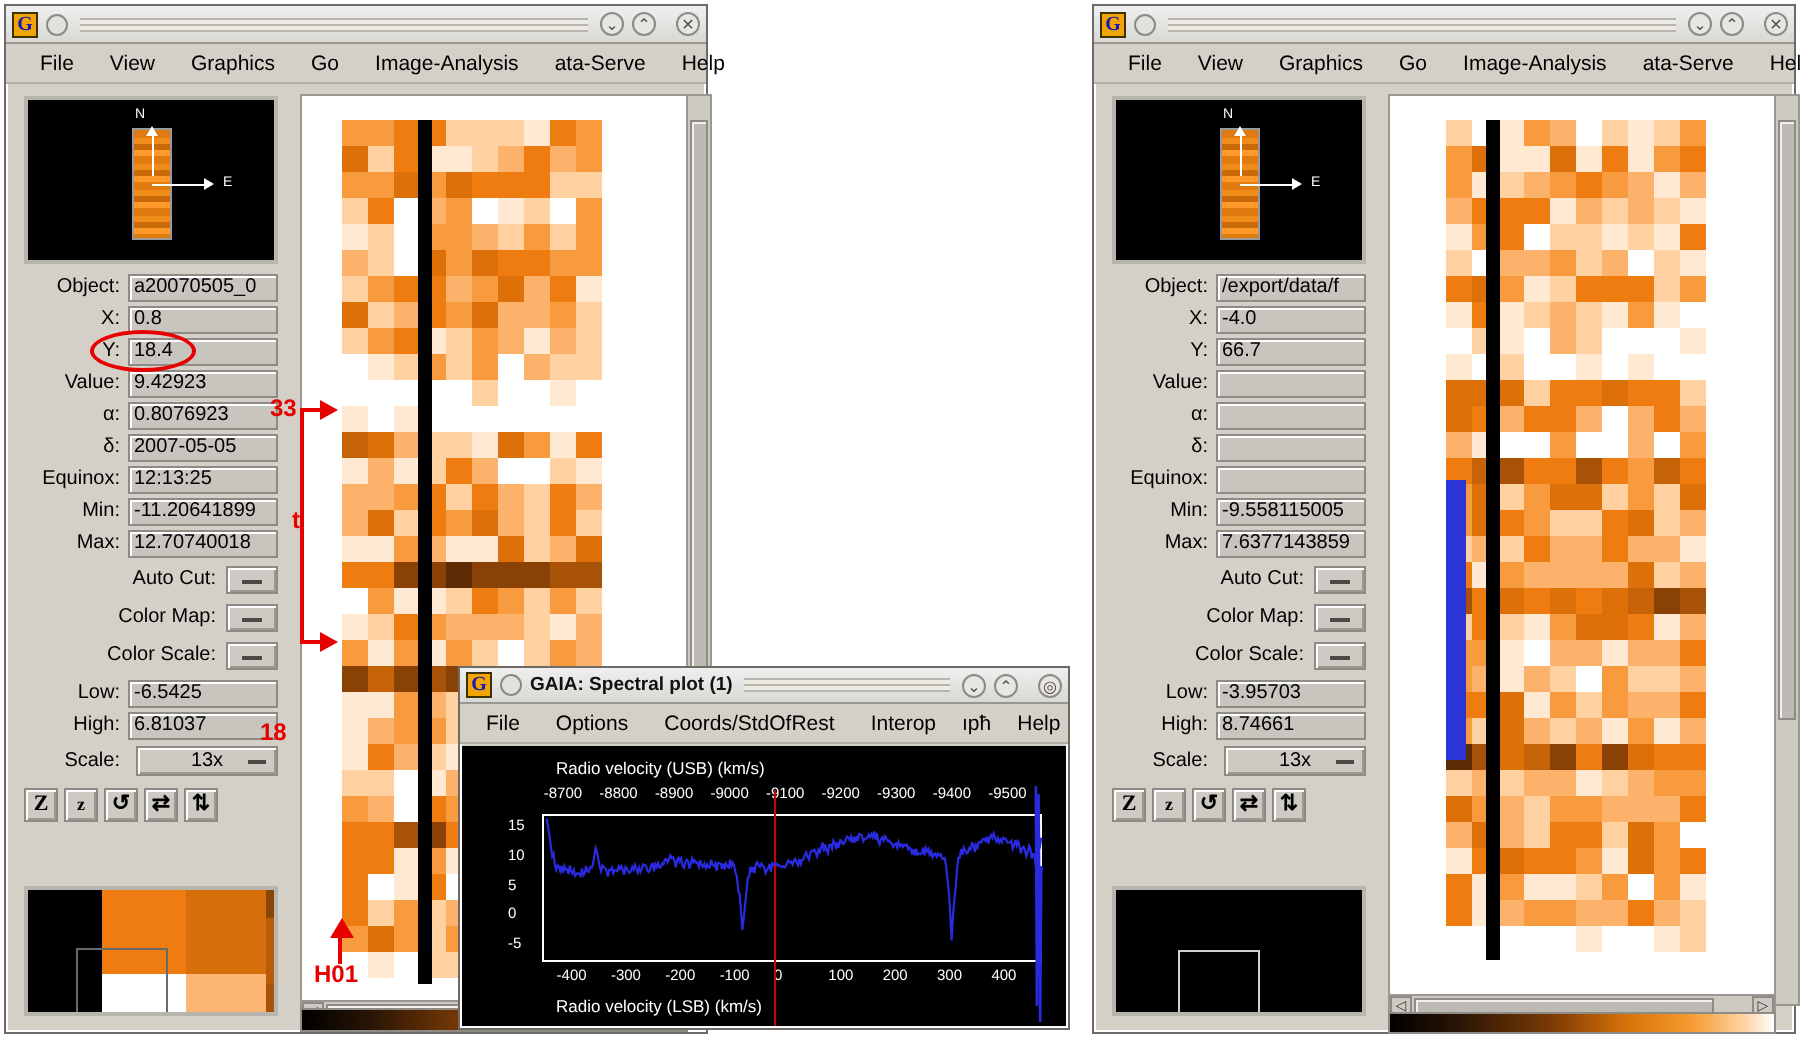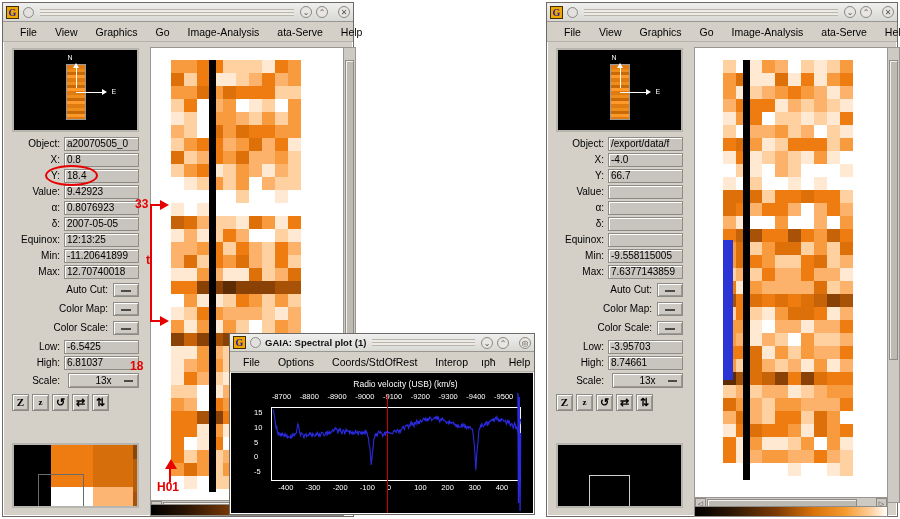--- a/index.html
+++ b/index.html
@@ -233,21 +233,21 @@
     border-bottom: 10px solid #e60000;
   }
   .ellipse {
     position: absolute; border: 2.5px solid #e60000; border-radius: 50%;
   }
 
   
   #spec-window { z-index: 40; }
   .plotarea { position: absolute; background: #000; overflow: hidden; }
   .plot-title {
-    position: absolute; color: #fff; text-align: center; width: 100%;
+    position: absolute; color: #fff; text-align: left; width: 100%;
     font: 8.5px/10px "Liberation Sans", sans-serif;
     padding-left: 47px;
   }
   .ticklbl { position: absolute; color: #fff; font: 7.5px/8px "Liberation Sans", sans-serif; }
   .plotframe { position: absolute; border: 1px solid #ffffff; }
   .redvline { position: absolute; width: 1px; background: #d00000; }
   .specsvg { position: absolute; }
 </style>
 </head>
 <body>
@@ -1258,16 +1258,17 @@
           <div class="ticklbl" style="left: 23px; top: 65.52px;">5</div>
           <div class="ticklbl" style="left: 23px; top: 50.72px;">10</div>
           <div class="ticklbl" style="left: 23px; top: 35.92px;">15</div>
         </div>
       <div class="plotframe" style="left:40px; top:34px; width:250px; height:74px;"></div>
       <div class="redvline" style="left:156px; top:22px; height:118px;"></div>
       <svg class="specsvg" id="spec-svg" style="left:40px; top:20px;" width="252" height="120" viewBox="0 0 252 120" preserveAspectRatio="none">
           <polyline points="2.36,16.46 3.04,20.58 3.72,24.78 4.40,29.86 5.08,35.17 5.76,33.84 6.43,39.63 7.11,41.82 7.79,39.55 8.47,40.28 9.15,42.56 9.83,40.02 10.51,43.46 11.19,39.98 11.87,41.82 12.55,41.66 13.23,44.12 13.91,39.81 14.59,42.62 15.27,43.74 15.95,41.93 16.63,44.84 17.30,43.80 17.98,43.55 18.66,44.16 19.34,44.97 20.02,41.28 20.70,44.60 21.38,43.64 22.06,39.99 22.74,42.58 23.42,42.93 24.10,40.63 24.78,40.93 25.46,39.32 26.14,34.99 26.82,31.02 27.49,32.71 28.17,36.57 28.85,40.35 29.53,42.59 30.21,39.72 30.89,40.57 31.57,40.95 32.25,42.37 32.93,45.30 33.61,41.89 34.29,42.10 34.97,40.83 35.65,43.73 36.33,42.23 37.01,42.23 37.68,42.59 38.36,40.09 39.04,41.41 39.72,39.99 40.40,41.89 41.08,44.34 41.76,40.42 42.44,41.32 43.12,42.75 43.80,43.43 44.48,42.49 45.16,40.39 45.84,41.85 46.52,39.44 47.20,41.34 47.88,43.31 48.55,40.84 49.23,42.98 49.91,41.23 50.59,39.21 51.27,39.56 51.95,39.86 52.63,42.14 53.31,42.96 53.99,42.09 54.67,39.37 55.35,38.93 56.03,42.61 56.71,39.05 57.39,40.41 58.07,38.49 58.74,40.70 59.42,40.72 60.10,38.58 60.78,39.15 61.46,36.72 62.14,36.56 62.82,38.14 63.50,36.63 64.18,34.70 64.86,36.01 65.54,35.61 66.22,37.40 66.90,40.67 67.58,37.04 68.26,35.85 68.93,37.75 69.61,36.24 70.29,40.01 70.97,40.84 71.65,38.19 72.33,36.84 73.01,37.53 73.69,41.29 74.37,39.05 75.05,36.21 75.73,38.15 76.41,37.25 77.09,38.43 77.77,38.26 78.45,40.34 79.13,37.07 79.80,39.84 80.48,40.48 81.16,38.86 81.84,41.03 82.52,39.30 83.20,40.78 83.88,40.68 84.56,36.90 85.24,39.25 85.92,39.99 86.60,38.77 87.28,42.36 87.96,38.43 88.64,38.54 89.32,38.89 89.99,41.43 90.67,38.70 91.35,41.69 92.03,38.82 92.71,40.15 93.39,40.80 94.07,36.73 94.75,40.09 95.43,38.43 96.11,40.02 96.79,43.42 97.47,45.45 98.15,52.44 98.83,54.04 99.51,62.76 100.18,71.90 100.86,66.01 101.54,59.43 102.22,53.00 102.90,45.74 103.58,45.43 104.26,40.32 104.94,43.06 105.62,40.46 106.30,43.54 106.98,39.10 107.66,38.11 108.34,39.58 109.02,40.44 109.70,38.81 110.38,39.91 111.05,40.45 111.73,43.53 112.41,42.11 113.09,41.10 113.77,38.96 114.45,42.86 115.13,38.71 115.81,39.56 116.49,38.44 117.17,38.83 117.85,39.96 118.53,39.55 119.21,39.93 119.89,40.52 120.57,40.09 121.24,40.76 121.92,40.11 122.60,38.26 123.28,37.22 123.96,38.31 124.64,37.81 125.32,39.35 126.00,37.17 126.68,36.40 127.36,38.18 128.04,39.74 128.72,36.52 129.40,39.01 130.08,36.88 130.76,36.62 131.43,34.33 132.11,33.21 132.79,35.30 133.47,36.69 134.15,33.46 134.83,32.36 135.51,32.63 136.19,31.76 136.87,33.18 137.55,35.19 138.23,31.83 138.91,33.10 139.59,30.64 140.27,28.23 140.95,32.62 141.63,29.24 142.30,32.18 142.98,33.65 143.66,29.43 144.34,29.36 145.02,31.26 145.70,27.24 146.38,28.50 147.06,31.46 147.74,28.05 148.42,30.82 149.10,26.97 149.78,27.40 150.46,29.03 151.14,28.66 151.82,26.89 152.49,25.29 153.17,25.66 153.85,27.01 154.53,25.19 155.21,28.42 155.89,25.39 156.57,28.30 157.25,25.06 157.93,27.35 158.61,23.98 159.29,24.19 159.97,24.92 160.65,27.61 161.33,26.41 162.01,26.31 162.68,25.79 163.36,24.35 164.04,25.52 164.72,24.12 165.40,25.67 166.08,22.74 166.76,26.70 167.44,23.51 168.12,27.70 168.80,29.16 169.48,26.60 170.16,25.68 170.84,27.27 171.52,25.07 172.20,26.36 172.88,27.52 173.55,27.25 174.23,28.33 174.91,28.77 175.59,30.49 176.27,29.27 176.95,28.67 177.63,30.79 178.31,28.00 178.99,30.04 179.67,29.29 180.35,30.47 181.03,29.30 181.71,29.82 182.39,29.27 183.07,31.64 183.74,30.80 184.42,31.61 185.10,34.23 185.78,31.49 186.46,34.67 187.14,31.43 187.82,34.31 188.50,33.81 189.18,34.14 189.86,33.71 190.54,30.79 191.22,34.63 191.90,30.87 192.58,32.65 193.26,31.55 193.93,35.09 194.61,32.85 195.29,35.64 195.97,34.23 196.65,33.72 197.33,35.36 198.01,33.74 198.69,34.75 199.37,34.06 200.05,36.20 200.73,36.47 201.41,36.04 202.09,40.32 202.77,47.24 203.45,53.35 204.13,63.86 204.80,77.17 205.48,65.22 206.16,56.77 206.84,50.60 207.52,41.52 208.20,35.85 208.88,35.89 209.56,31.53 210.24,34.41 210.92,30.77 211.60,32.41 212.28,33.72 212.96,33.27 213.64,30.98 214.32,31.69 214.99,28.58 215.67,29.05 216.35,33.00 217.03,29.43 217.71,30.84 218.39,28.09 219.07,27.89 219.75,28.24 220.43,26.45 221.11,26.41 221.79,27.41 222.47,25.25 223.15,28.79 223.83,25.87 224.51,24.57 225.18,26.06 225.86,23.75 226.54,25.78 227.22,27.88 227.90,26.10 228.58,28.13 229.26,26.76 229.94,28.14 230.62,25.78 231.30,26.34 231.98,26.52 232.66,28.27 233.34,28.29 234.02,28.14 234.70,27.33 235.38,31.32 236.05,29.63 236.73,26.96 237.41,29.79 238.09,27.90 238.77,30.22 239.45,33.63 240.13,31.31 240.81,30.44 241.49,31.96 242.17,35.12 242.85,33.28 243.53,29.91 244.21,31.46 244.89,36.20 245.57,34.05 246.24,34.69 246.92,40.15 247.60,34.79 248.28,32.23 248.96,30.53 249.64,25.87" fill="none" stroke="#2a2ae0" stroke-width="1.1"></polyline>
           <polyline points="246.92391304347828,0 247.46739130434784,110 248.28260869565216,4 249.09782608695653,118 249.6413043478261,40" fill="none" stroke="#2a2ae0" stroke-width="1.3"></polyline>
         </svg>
+      <div class="plot-title" style="top:125px;">Radio velocity (LSB) (km/s)</div>
     </div>
   </div>
 
 </div>
 
 </body></html>

